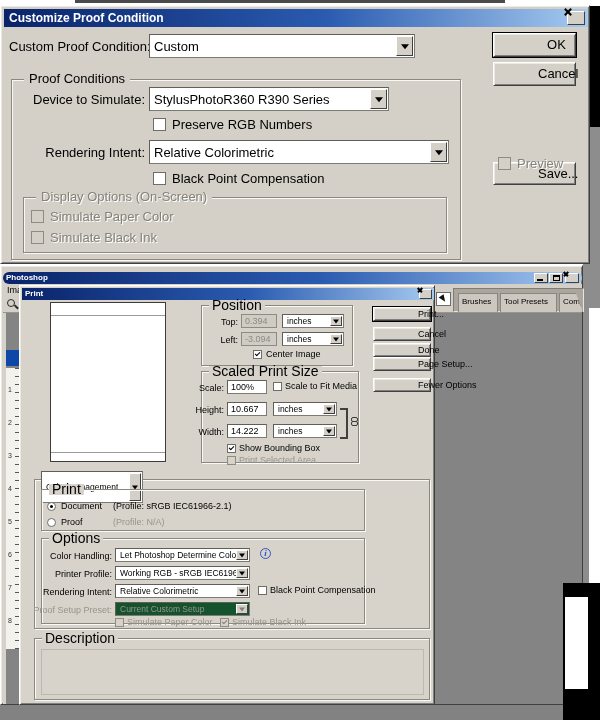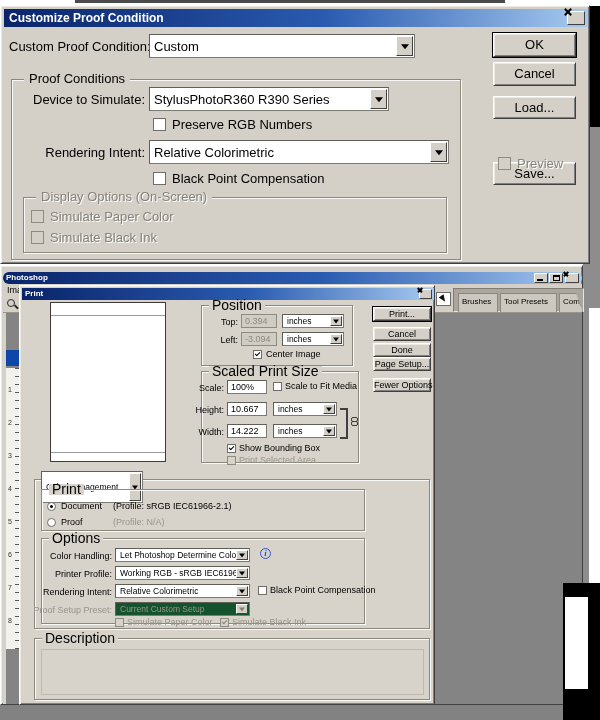--- a/index.html
+++ b/index.html
@@ -6,21 +6,21 @@
   html,body { background:#fff; }
   body { font-family:"Liberation Sans", sans-serif; color:#000; }
   #screen { position:relative; width:600px; height:720px; overflow:hidden; background:#fff; }
   .abs { position:absolute; }
 
   
   .raised { border:1px solid; border-color:#ffffff #404040 #404040 #ffffff;
             box-shadow: inset 1px 1px 0 #ece9e2, inset -1px -1px 0 #808080; }
   .btn  { background:#d4d0c8; text-align:center; cursor:default;
           border:1px solid; border-color:#ffffff #404040 #404040 #ffffff;
-          box-shadow: inset 1px 1px 0 #ece9e2, inset -1px -1px 0 #808080; }
+          box-shadow: inset 1px 1px 0 #ece9e2, inset -1px -1px 0 #808080; padding-left: 44px; }
   .btn-default { box-shadow: inset 1px 1px 0 #ece9e2, inset -1px -1px 0 #808080, 0 0 0 1px #000; }
   .tbar { background:linear-gradient(90deg,#0a246a 0%,#2a5bb0 55%,#a6caf0 100%); color:#fff; font-weight:bold; }
   .field { background:#fff; border:1px solid #7b7b73; border-top-color:#5f5f57; border-left-color:#5f5f57; }
   .field-dis { background:#cfccc4; border:1px solid #8d8b82; color:#8d8b82; }
   .group { border:1px solid #8b897e; box-shadow: 1px 1px 0 rgba(255,255,255,.85), inset 1px 1px 0 rgba(255,255,255,.85); }
   .legend13 { position:absolute; top:-9px; left:12px; padding:0 5px; background:#d4d0c8; font-size:13px; line-height:16px; }
   .legend9  { position:absolute; top:-6px; left:7px;  padding:0 3px; background:#d7d3cb; font-size:14px; line-height:11px; }
   .dis  { color:#84827a; text-shadow:1px 1px 0 #fff; }
   .dis9 { color:#97948b; }
 
@@ -329,21 +329,20 @@
     <span class="abs lbl13" style="left:8px;top:33px;">Custom Proof Condition:</span>
     <div class="abs combo c13" style="left:148px;top:28px;width:266px;">
       <span class="cval">Custom</span>
       <span class="cbtn">
           <span class="tri"></span>
         </span>
     </div>
 
     <div class="abs btn btn-default lbl13" style="left:492px;top:27px;width:83px;height:24px;line-height:22px;">OK</div>
     <div class="abs btn lbl13" style="left:492px;top:56px;width:83px;height:24px;line-height:22px;">Cancel</div>
-    <div class="abs btn lbl13" style="left:492px;top:90px;width:83px;height:23px;line-height:21px;">Load...</div>
     <div class="abs btn lbl13" style="left:492px;top:120px;width:83px;height:23px;line-height:21px;margin-top:36px;">Save...</div>
     <div>
       <span class="cb cb13 cbdis" style="left:497px;top:151px;background:#d4d0c8;"></span>
       <span class="abs lbl13 dis" style="left:516px;top:150px;">Preview</span>
     </div>
 
     <div class="abs group" style="left:10px;top:73px;width:450px;height:181px;">
       <span class="legend13">Proof Conditions</span>
     </div>
 

